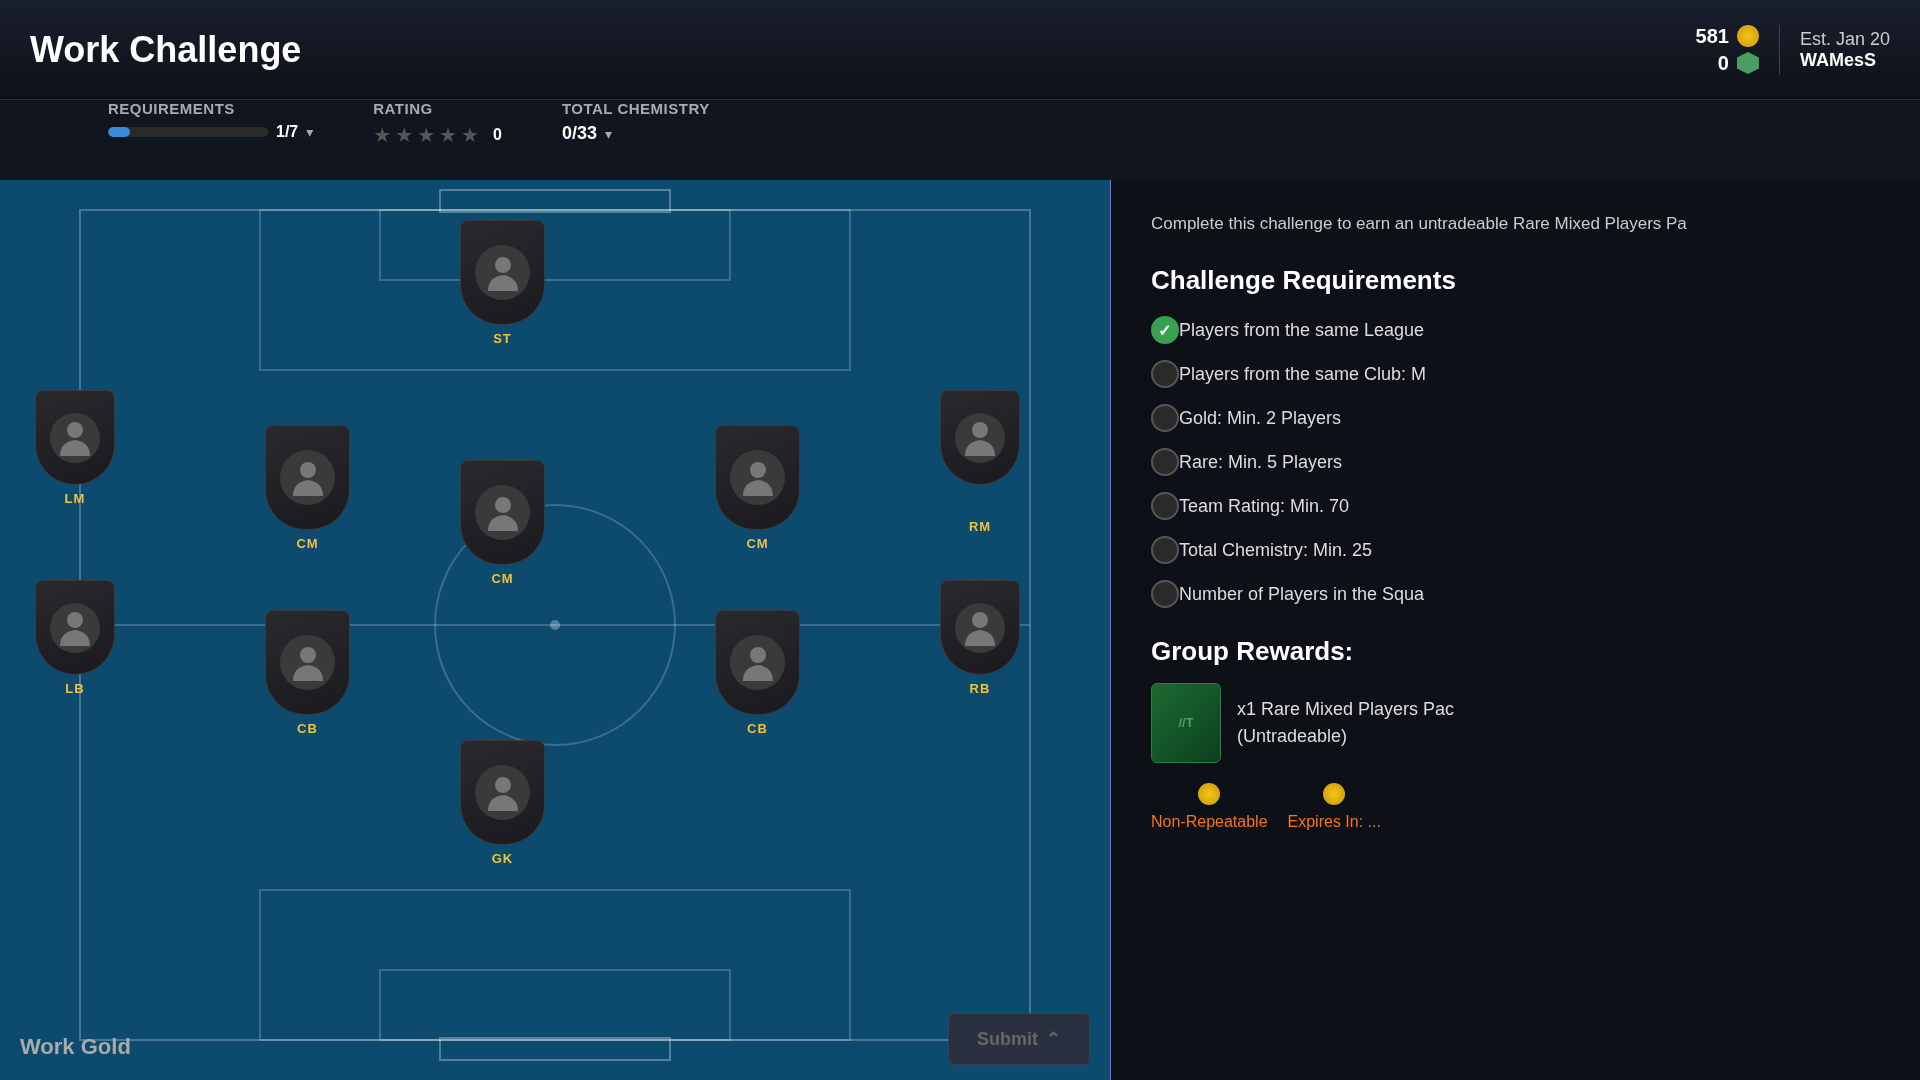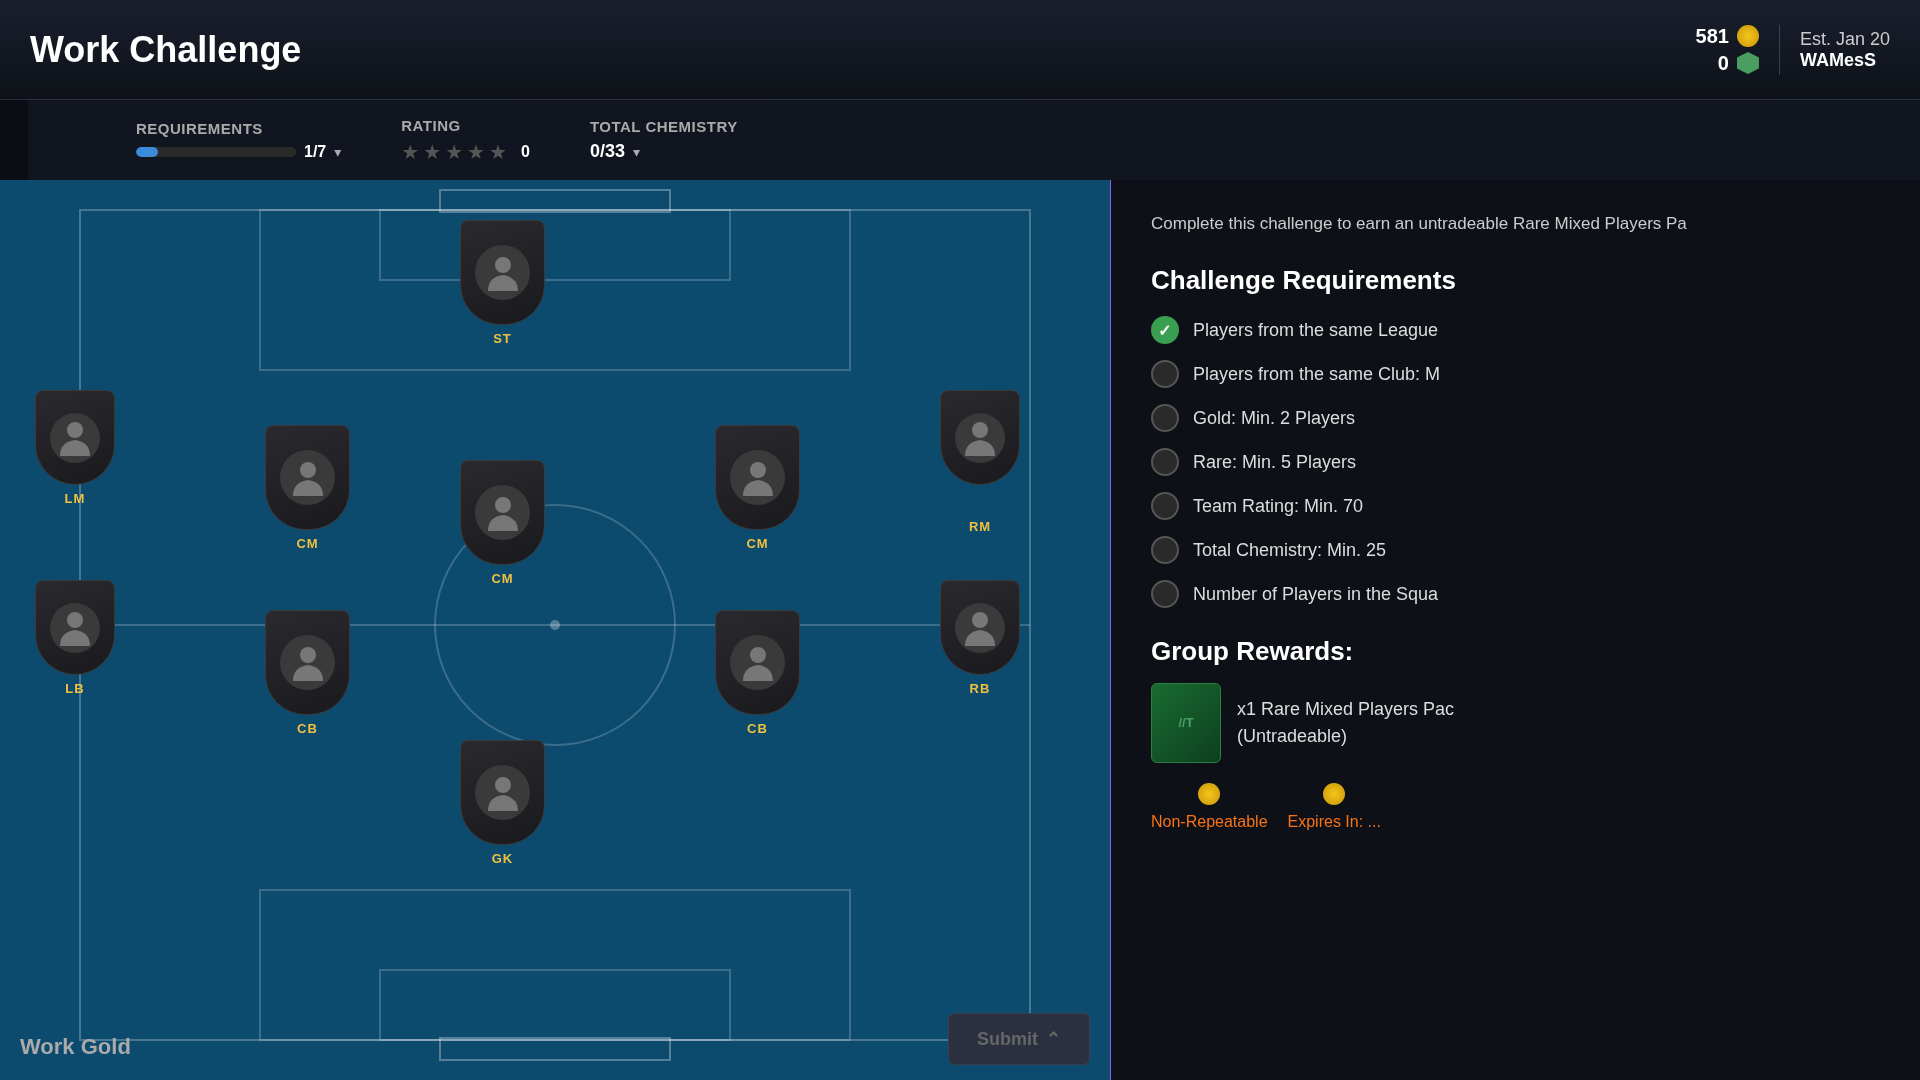--- a/index.html
+++ b/index.html
@@ -67,24 +67,22 @@
     .est-block {
       font-size: 18px;
       color: #cccccc;
     }
 
     
     .req-bar {
       background: #111520;
       height: 80px;
       display: flex;
-      align-items: center;
       padding: 0 108px;
       gap: 60px;
-      margin-left: 28px;
     }
     .req-section {
       display: flex;
       flex-direction: column;
       gap: 6px;
     }
     .req-label {
       font-size: 15px;
       color: #aaaaaa;
       font-weight: 600;
@@ -245,21 +243,21 @@
     }
     .challenge-req-title {
       font-size: 26px;
       font-weight: bold;
       color: white;
       margin-bottom: 20px;
     }
     .req-item {
       display: flex;
       align-items: center;
-      gap: 14px;
+      gap: 0;
       margin-bottom: 16px;
     }
     .req-circle {
       width: 28px;
       height: 28px;
       border-radius: 50%;
       background: #2a2a2a;
       border: 2px solid #555;
       flex-shrink: 0;
       display: flex;

